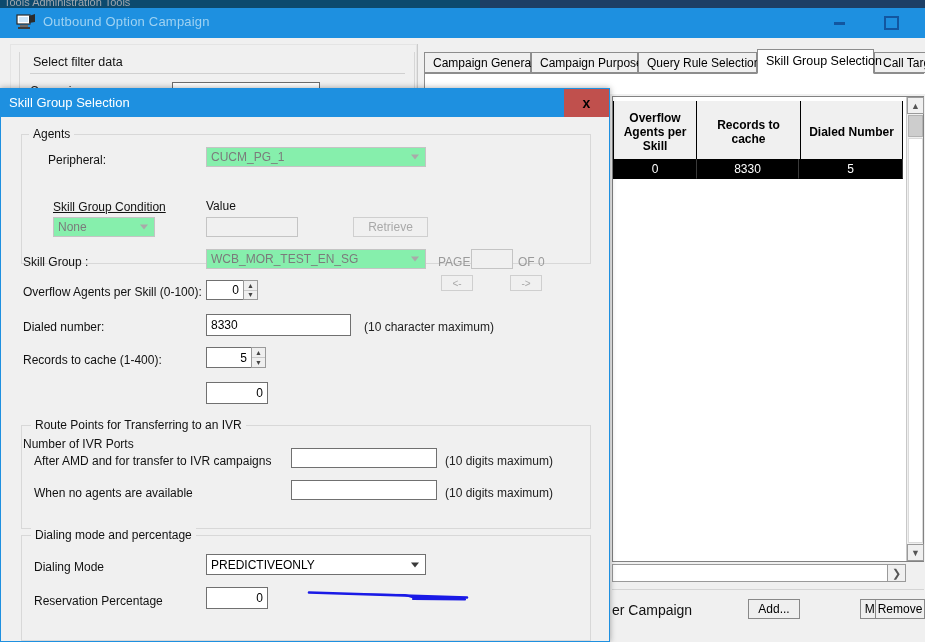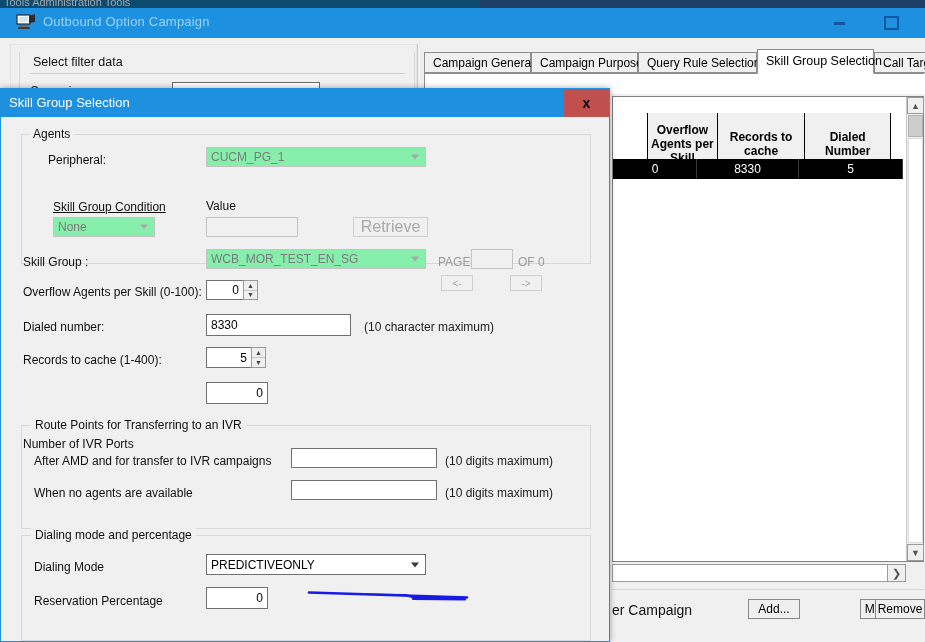--- a/index.html
+++ b/index.html
@@ -89,21 +89,21 @@
     left:424px;top:74px;width:500px;height:20px;background:#fff;
     border-left:1px solid #8d8d8d;border-right:1px solid #8d8d8d;
   }
 
   
   #grid-wrap{
     left:612px;top:96px;width:312px;height:466px;background:#fff;
     border:1px solid #828282;box-sizing:border-box;
   }
   #grid-header{
-    position:absolute;left:0;top:16px;height:62px;width:244px;display:flex;padding-left:34px;
+    position:absolute;left:0;top:4px;height:62px;width:290px;display:flex;
   }
   .gh{
     border-right:1px solid #000;border-bottom:1px solid #000;
     background:#f0f0f0;display:flex;align-items:center;justify-content:center;
     text-align:center;font-weight:bold;font-size:12px;line-height:14px;
     box-sizing:border-box;padding:0 2px;
   }
   .gh:first-child{border-left:1px solid #000;}
   #grid-row{
     position:absolute;left:0;top:62px;height:20px;width:290px;display:flex;
@@ -231,21 +231,21 @@
   }
   .spin .sb span{
     flex:1;display:flex;align-items:center;justify-content:center;
     font-size:7px;color:#444;line-height:1;
   }
   .spin .sb span:first-child{border-bottom:1px solid #c9c9c9;}
 
   .btn{
     position:absolute;background:#efefef;border:1px solid #9a9a9a;
     box-sizing:border-box;display:flex;align-items:center;justify-content:center;
-    font-size:16px;color:#000;
+    font-size:12px;color:#000;
   }
   .btn.dis{color:#a9a9a9;border-color:#cfcfcf;background:#f0f0f0;}
 
   #ink-annotation{left:305px;top:588px;width:170px;height:18px;}
 
   
   #campaign-left-edge{left:0;top:88px;width:3px;height:554px;background:#1e90e0;}
 </style>
 </head>
 <body>

